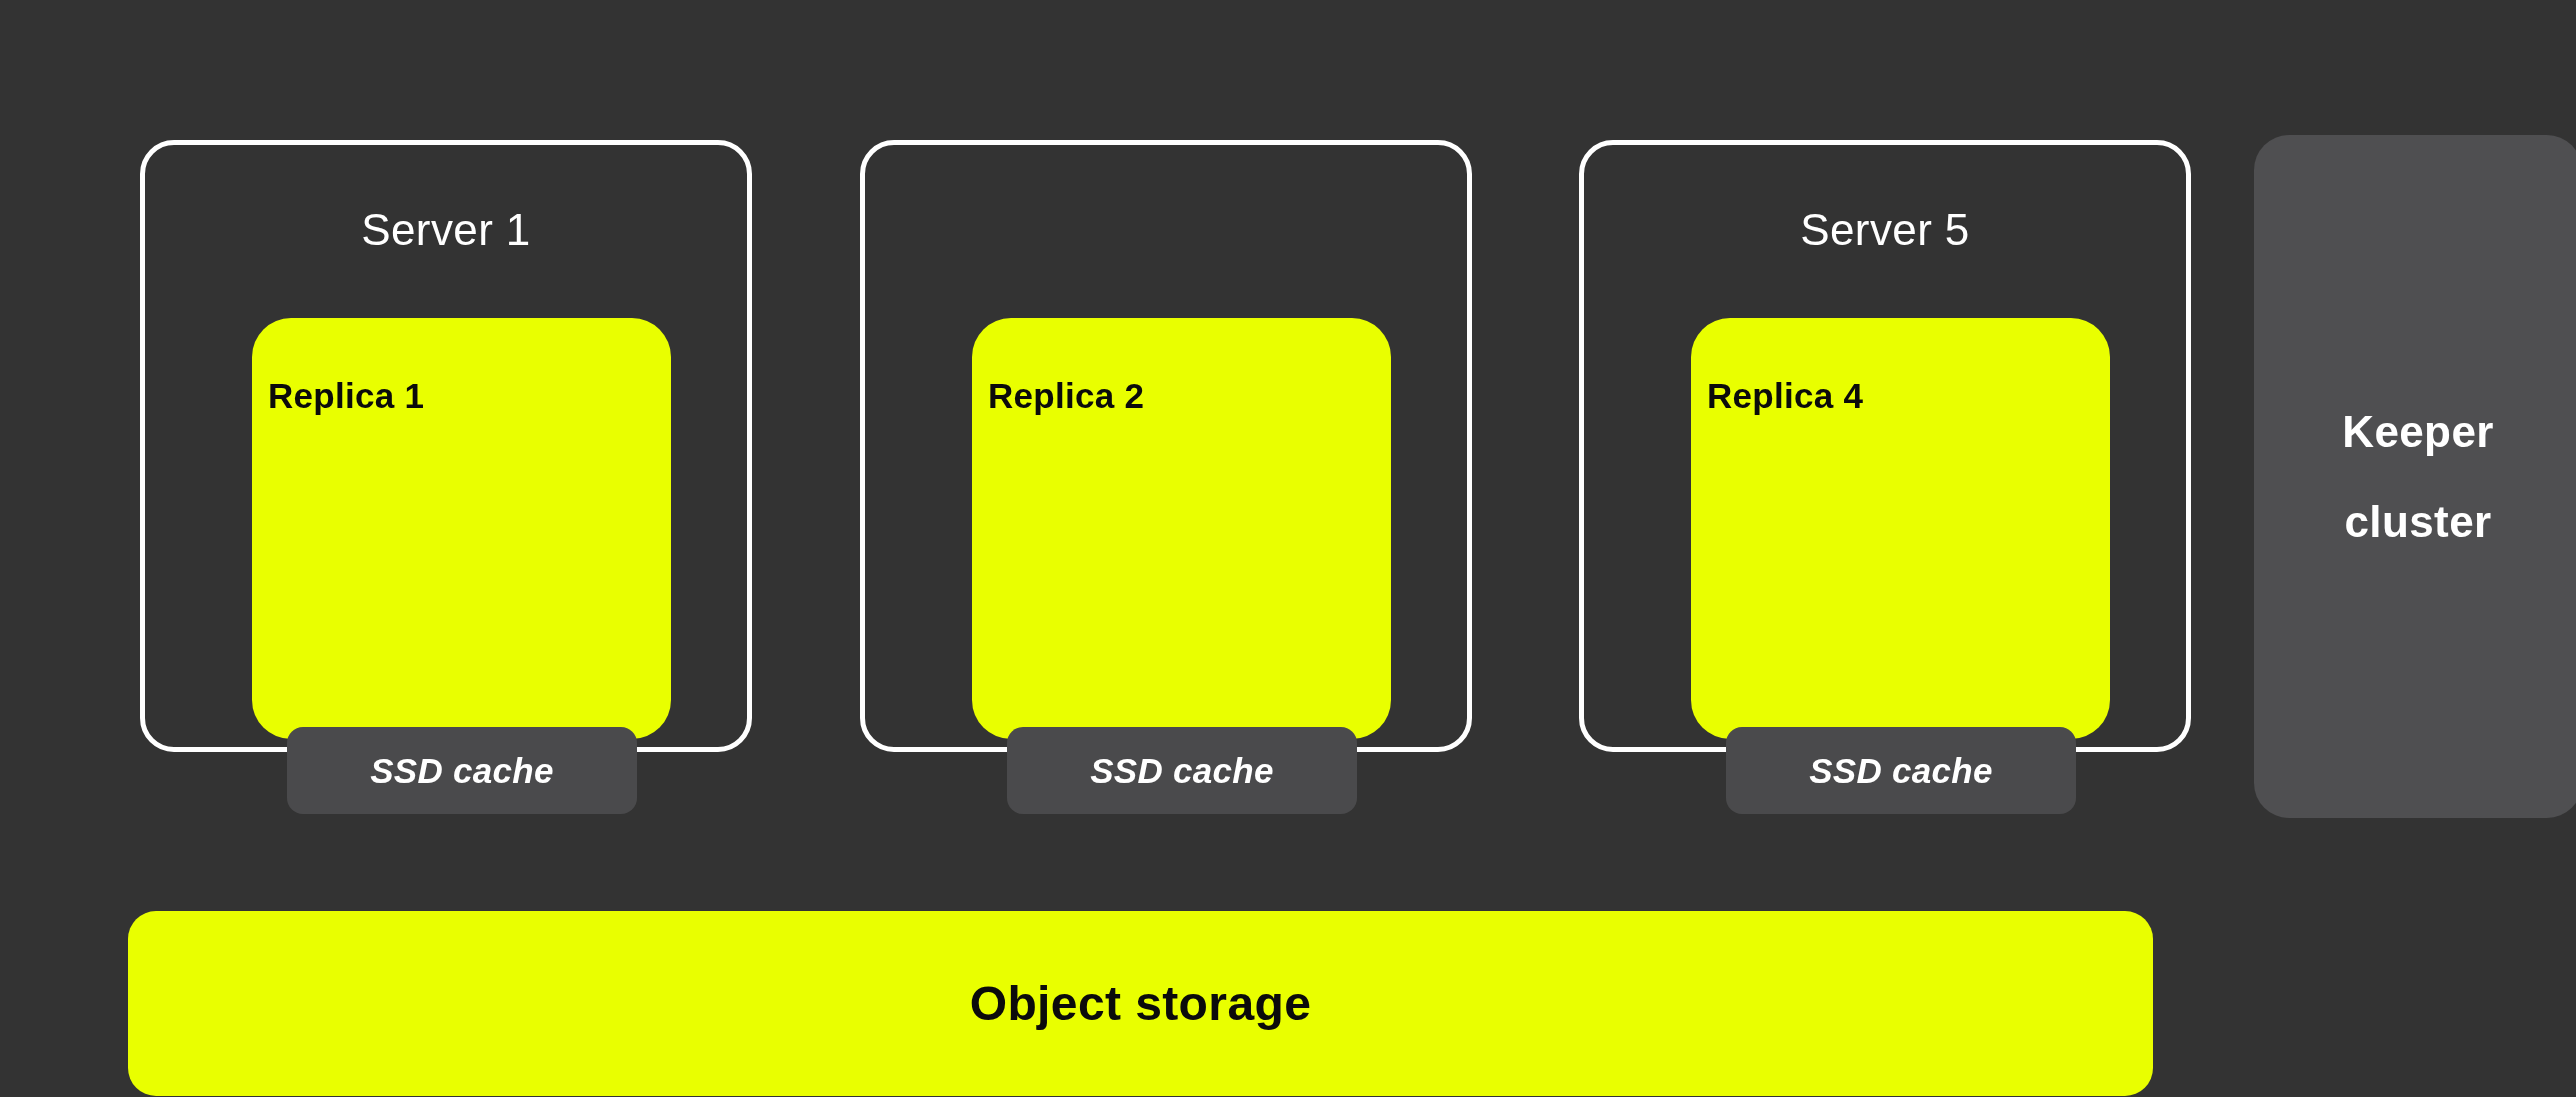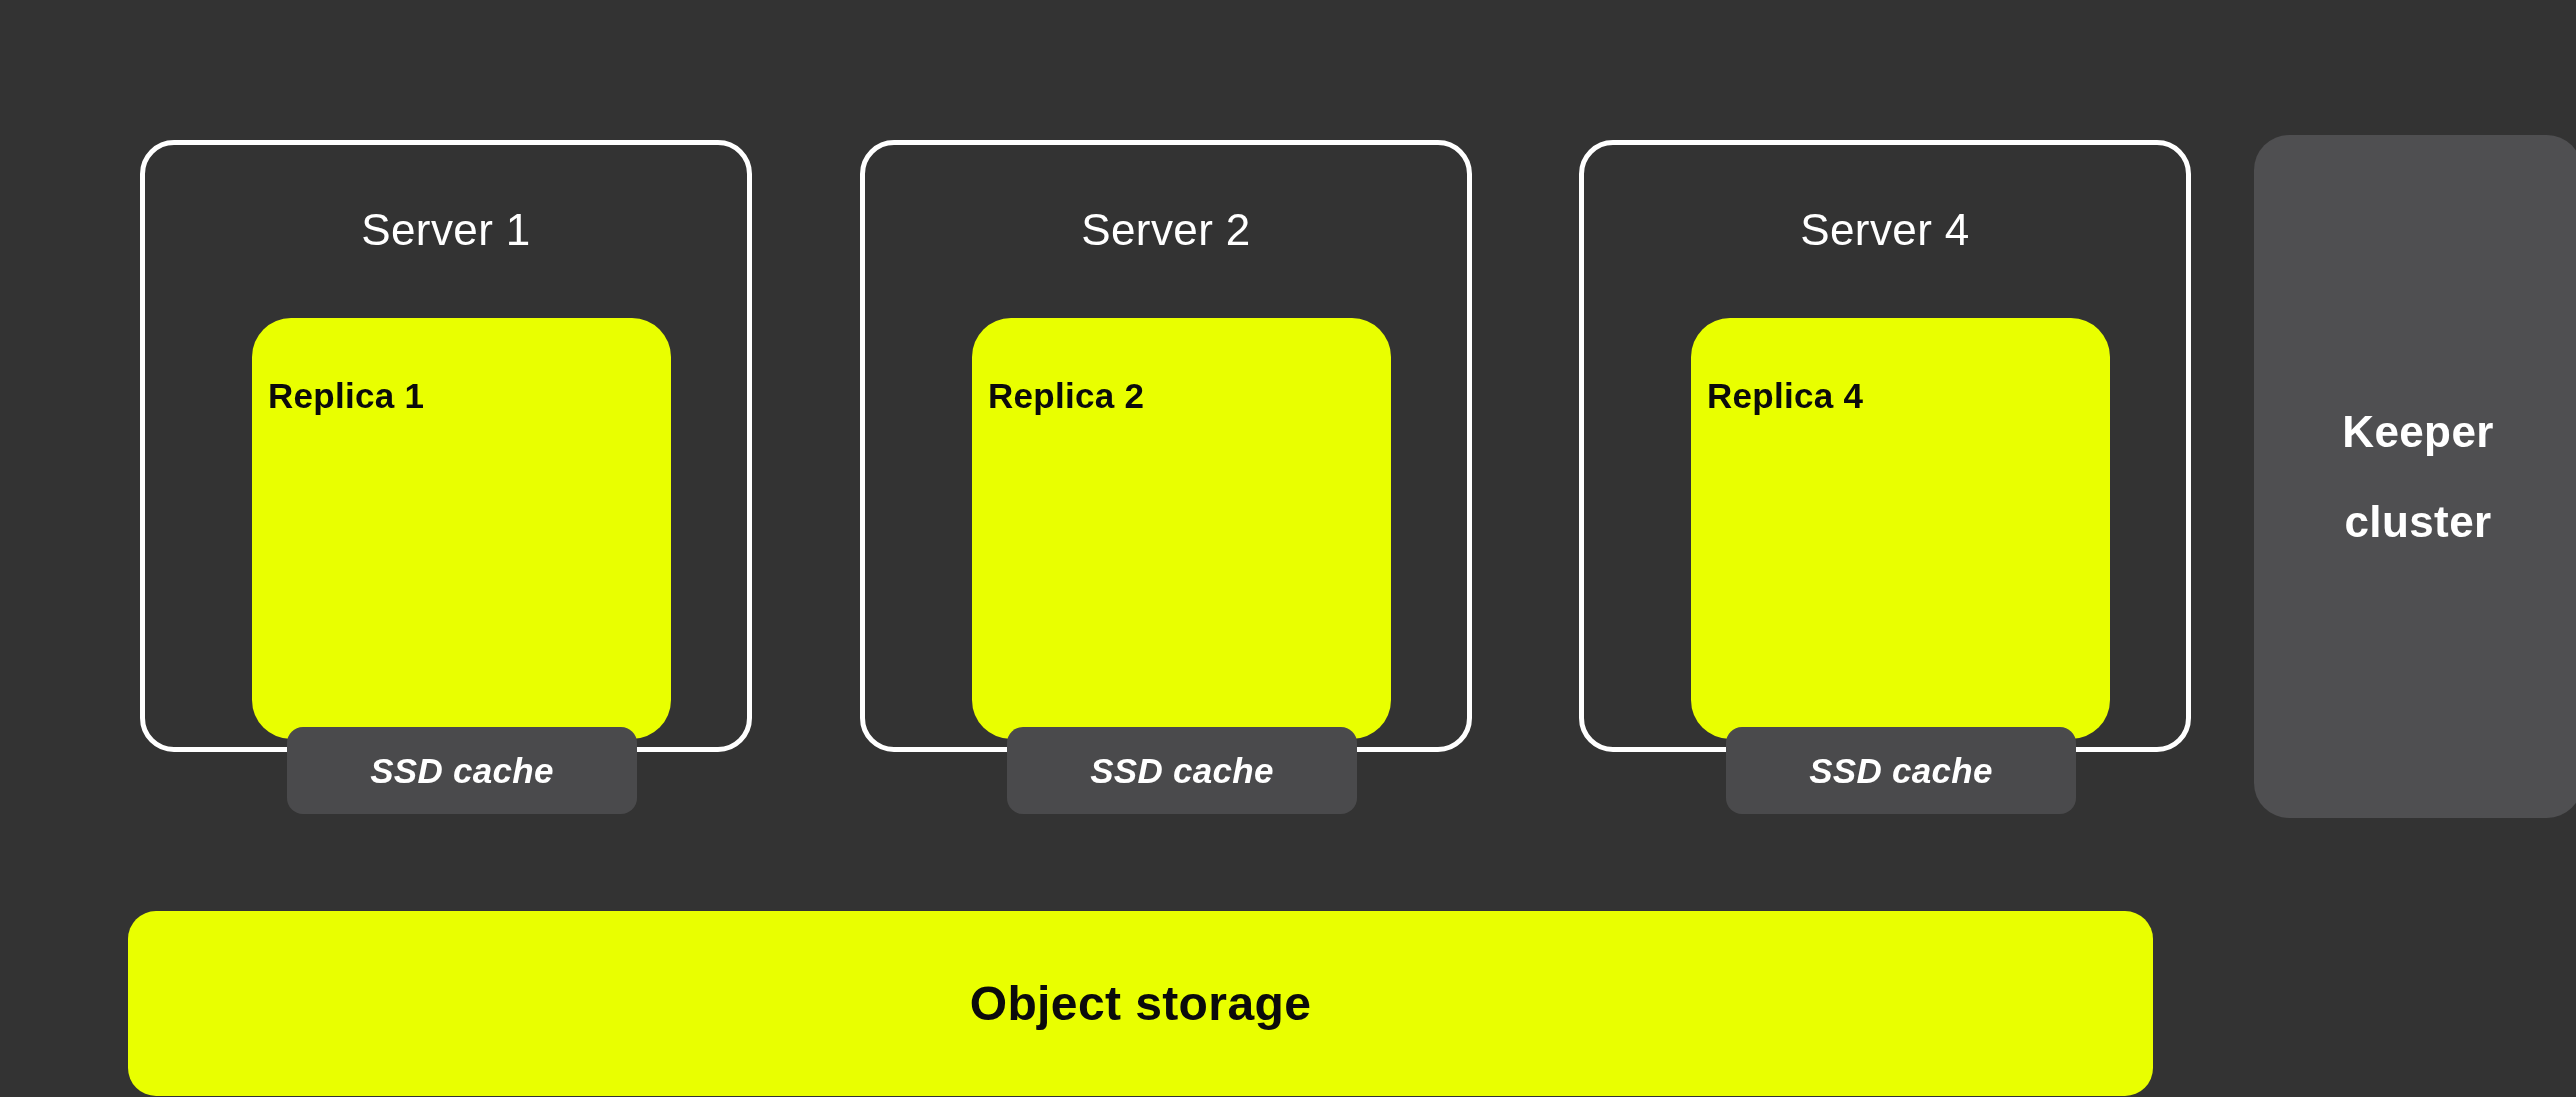--- a/index.html
+++ b/index.html
@@ -133,31 +133,30 @@
     <div class="server-title">Server 1</div>
     <div class="replica-box">
       <div class="replica-label">Replica 1</div>
     </div>
     <div class="ssd-badge">
       <span class="ssd-label">SSD cache</span>
     </div>
   </div>
 
   <div class="server-card s2">
-    <div class="server-title">Server 2</div>
     <div class="replica-box">
       <div class="replica-label">Replica 2</div>
     </div>
     <div class="ssd-badge">
       <span class="ssd-label">SSD cache</span>
     </div>
   </div>
 
   <div class="server-card s3">
-    <div class="server-title">Server 4</div>
+    <div class="server-title">Server 5</div>
     <div class="replica-box">
       <div class="replica-label">Replica 4</div>
     </div>
     <div class="ssd-badge">
       <span class="ssd-label">SSD cache</span>
     </div>
   </div>
 
   <div class="keeper-box">
     <span class="keeper-line">Keeper</span>

